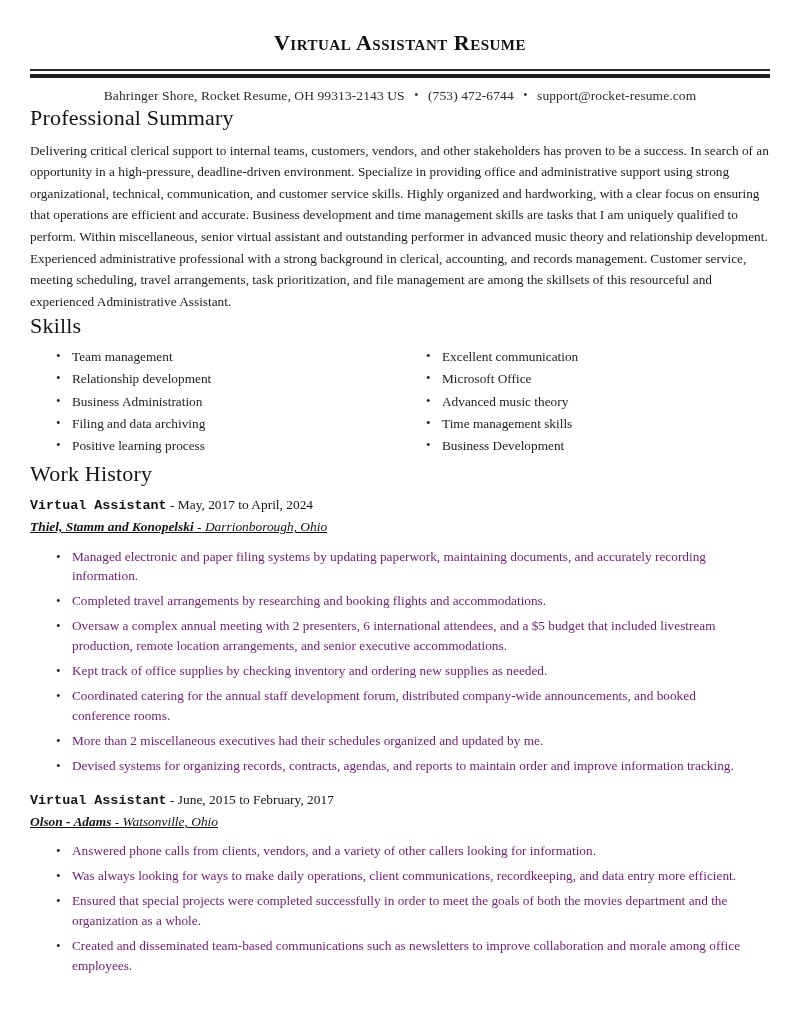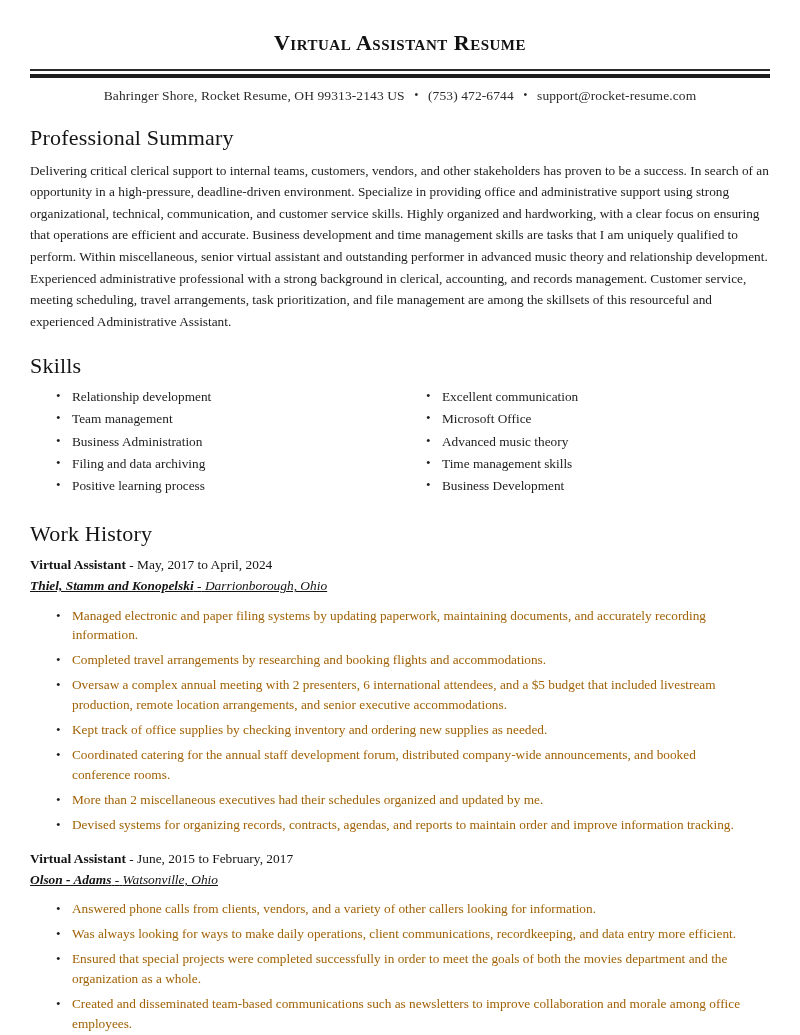--- a/index.html
+++ b/index.html
@@ -59,21 +59,20 @@
     letter-spacing: 0.1px;
   }
   .contact-sep {
     padding: 0 6px;
     font-size: 12px;
     vertical-align: 1px;
   }
 
   
   .section {
-    margin-top: 20px;
   }
   .section-title {
     font-size: 22px;
     font-weight: normal;
     color: #141414;
     margin: 0 0 8px 0;
     letter-spacing: 0.2px;
     line-height: 1.25;
   }
   .summary-text {
@@ -121,20 +120,21 @@
   .job:first-of-type {
     margin-top: 8px;
   }
   .job-line-1 {
     font-size: 13.4px;
     color: #141414;
     line-height: 1.5;
   }
   .job-title {
     font-weight: bold;
+    font-family: Liberation Mono, monospace;
   }
   .job-dash {
     font-weight: normal;
   }
   .job-dates {
     font-weight: normal;
   }
   .job-line-2 {
     font-size: 13.4px;
     color: #141414;
@@ -151,21 +151,21 @@
     font-weight: normal;
   }
   .job-bullets {
     margin: 9px 0 0 0;
     padding-left: 42px;
     list-style: none;
   }
   .job-bullets li {
     font-size: 13.3px;
     line-height: 1.5;
-    color: #a16207;
+    color: #701a75;
     margin-bottom: 5px;
     position: relative;
     padding-right: 22px;
   }
   .job-bullets li::before {
     content: "\2022";
     position: absolute;
     left: -16px;
     top: 0;
     font-size: 13px;
@@ -196,22 +196,22 @@
   <div class="section">
     <h2 class="section-title">Professional Summary</h2>
     <p class="summary-text">Delivering critical clerical support to internal teams, customers, vendors, and other stakeholders has proven to be a success. In search of an opportunity in a high-pressure, deadline-driven environment. Specialize in providing office and administrative support using strong organizational, technical, communication, and customer service skills. Highly organized and hardworking, with a clear focus on ensuring that operations are efficient and accurate. Business development and time management skills are tasks that I am uniquely qualified to perform. Within miscellaneous, senior virtual assistant and outstanding performer in advanced music theory and relationship development. Experienced administrative professional with a strong background in clerical, accounting, and records management. Customer service, meeting scheduling, travel arrangements, task prioritization, and file management are among the skillsets of this resourceful and experienced Administrative Assistant.</p>
   </div>
 
   <div class="section">
     <h2 class="section-title">Skills</h2>
     <div class="skills-wrap">
       <div class="skills-col">
         <ul>
+          <li>Team management</li>
           <li>Relationship development</li>
-          <li>Team management</li>
           <li>Business Administration</li>
           <li>Filing and data archiving</li>
           <li>Positive learning process</li>
         </ul>
       </div>
       <div class="skills-col">
         <ul>
           <li>Excellent communication</li>
           <li>Microsoft Office</li>
           <li>Advanced music theory</li>

